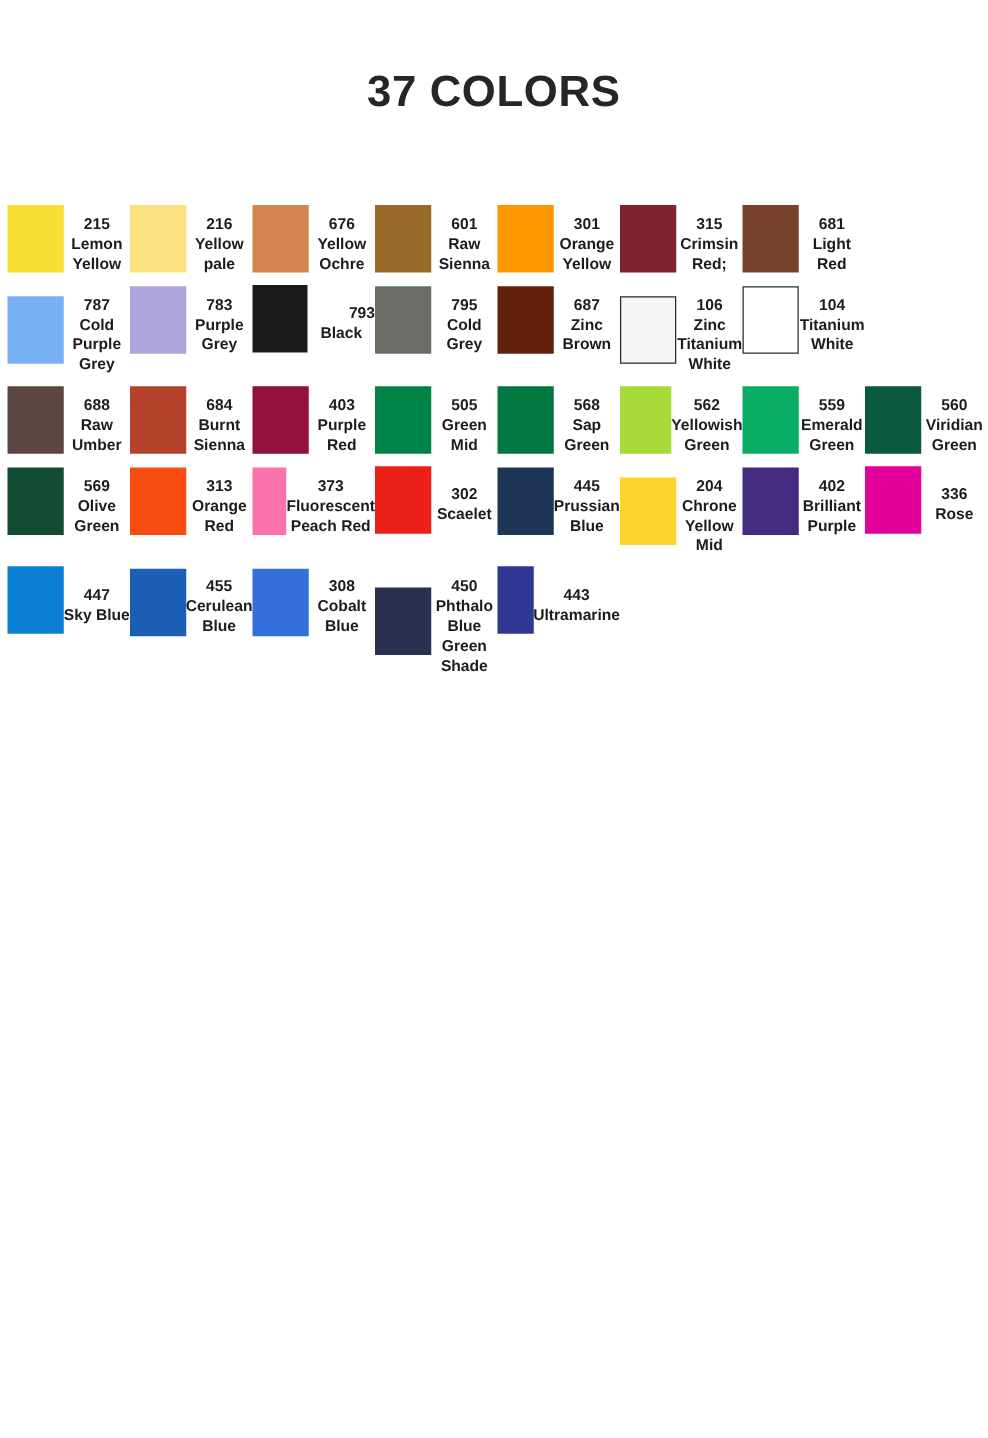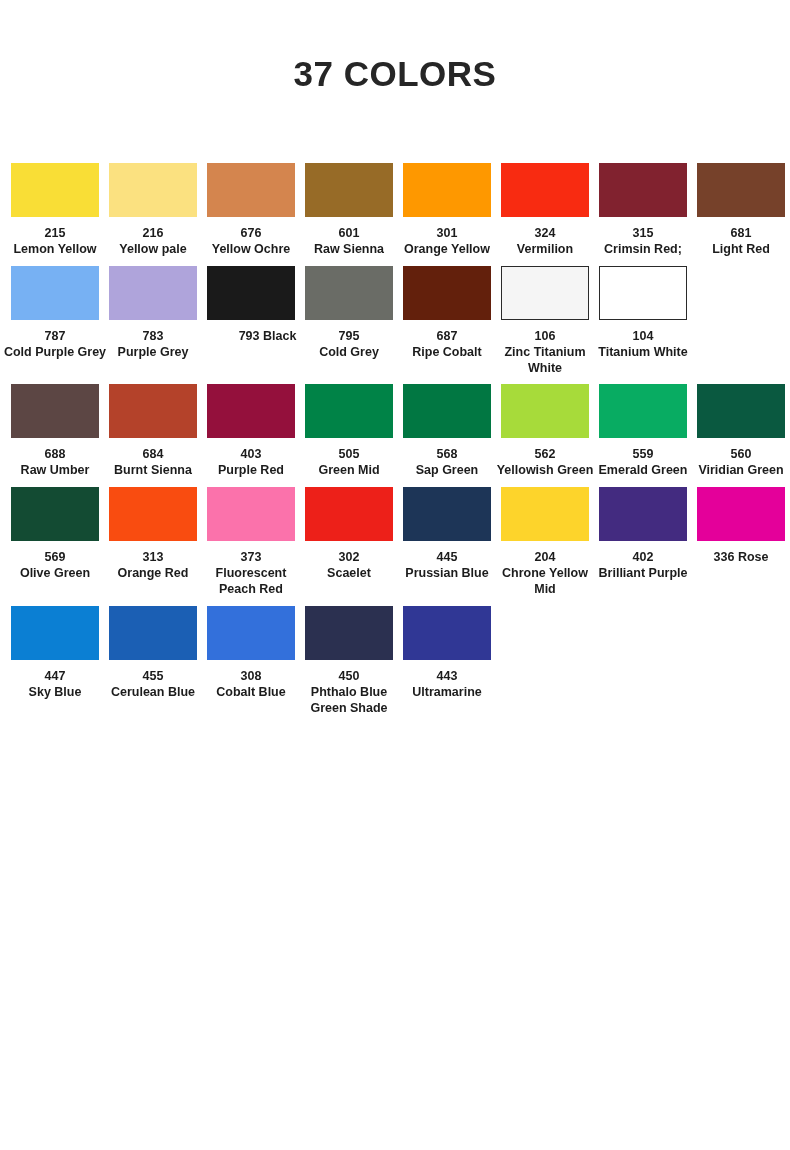--- a/index.html
+++ b/index.html
@@ -38,21 +38,21 @@
   .row {
     display: flex;
     align-items: flex-start;
     margin-bottom: 8px;
   }
   .cell {
     width: 98px;
     margin: 0 0px;
     flex: 0 0 98px;
     display: flex;
-    flex-direction: column;
+    flex-direction: row;
     align-items: center;
   }
   .cell-spacer {
     flex: 0 0 98px;
   }
   .swatch {
     width: 88px;
     height: 54px;
     box-sizing: border-box;
   }
@@ -114,27 +114,20 @@
           </div>
         </div>
         <div class="cell">
           <div class="swatch" style="background: rgb(254, 152, 0);"></div>
           <div class="label">
             <span class="code">301</span>
             <span class="name">Orange Yellow</span>
           </div>
         </div>
         <div class="cell">
-          <div class="swatch" style="background: rgb(248, 43, 17);"></div>
-          <div class="label">
-            <span class="code">324</span>
-            <span class="name">Vermilion</span>
-          </div>
-        </div>
-        <div class="cell">
           <div class="swatch" style="background: rgb(129, 34, 47);"></div>
           <div class="label">
             <span class="code">315</span>
             <span class="name">Crimsin Red;</span>
           </div>
         </div>
         <div class="cell">
           <div class="swatch" style="background: rgb(118, 65, 42);"></div>
           <div class="label">
             <span class="code">681</span>
@@ -165,21 +158,21 @@
           <div class="swatch" style="background: rgb(106, 108, 102);"></div>
           <div class="label">
             <span class="code">795</span>
             <span class="name">Cold Grey</span>
           </div>
         </div>
         <div class="cell">
           <div class="swatch" style="background: rgb(99, 32, 12);"></div>
           <div class="label">
             <span class="code">687</span>
-            <span class="name">Ripe Cobalt</span>
+            <span class="name">Zinc Brown</span>
           </div>
         </div>
         <div class="cell">
           <div class="swatch bordered" style="background: rgb(245, 245, 245);"></div>
           <div class="label">
             <span class="code">106</span>
             <span class="name">Zinc Titanium White</span>
           </div>
         </div>
         <div class="cell">

